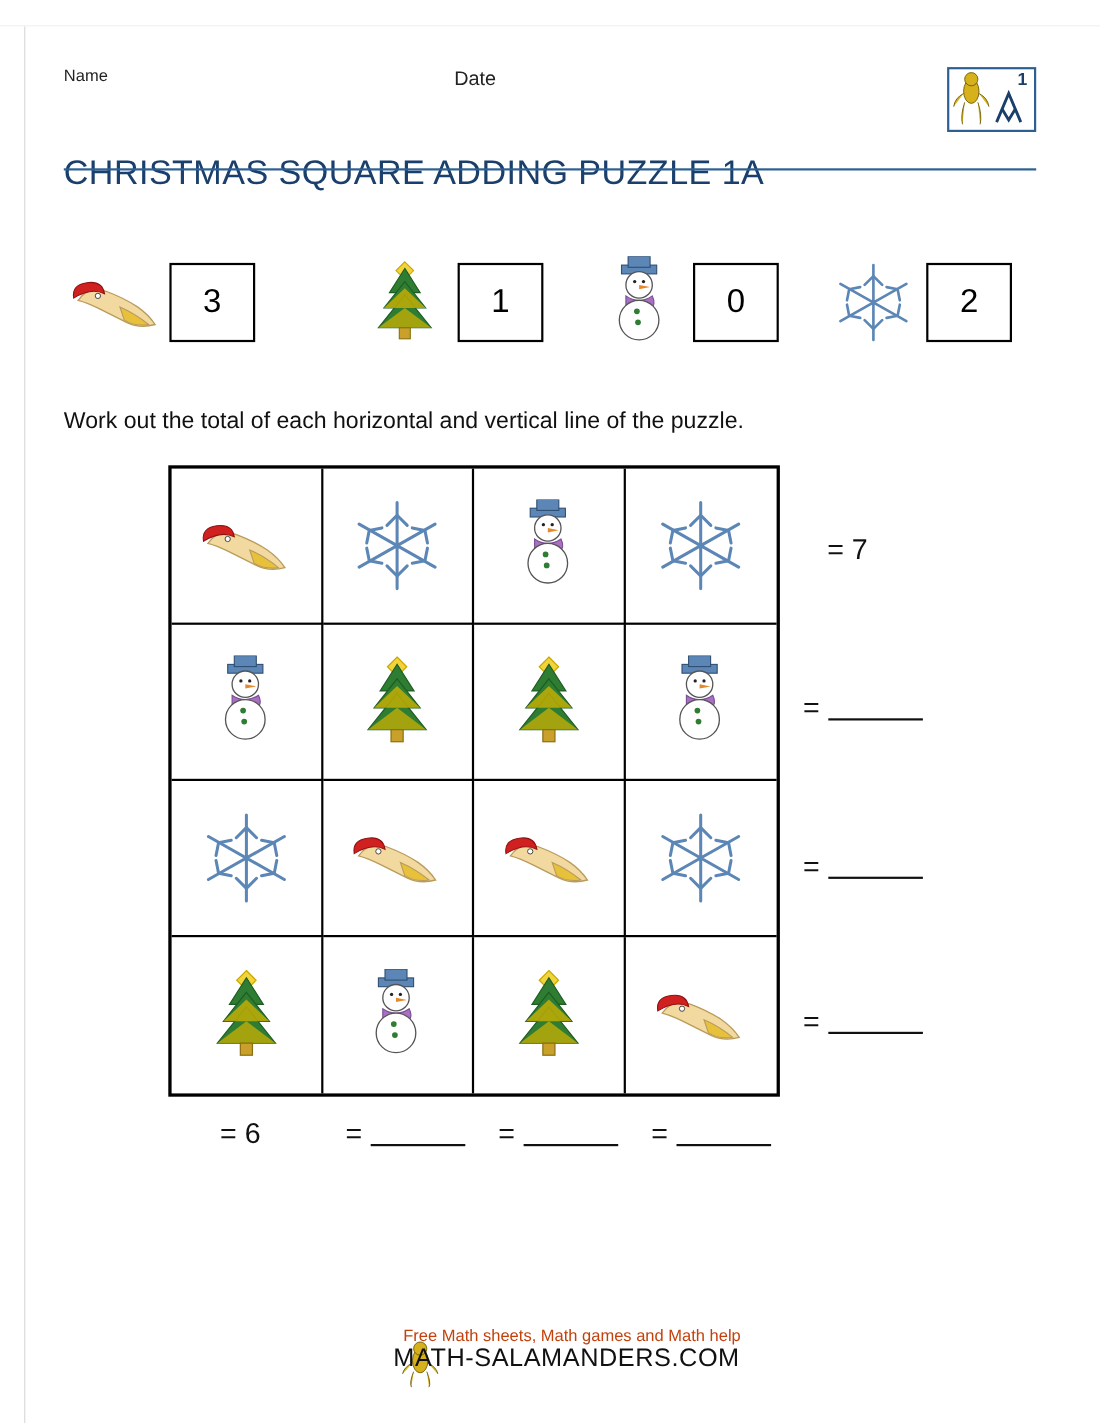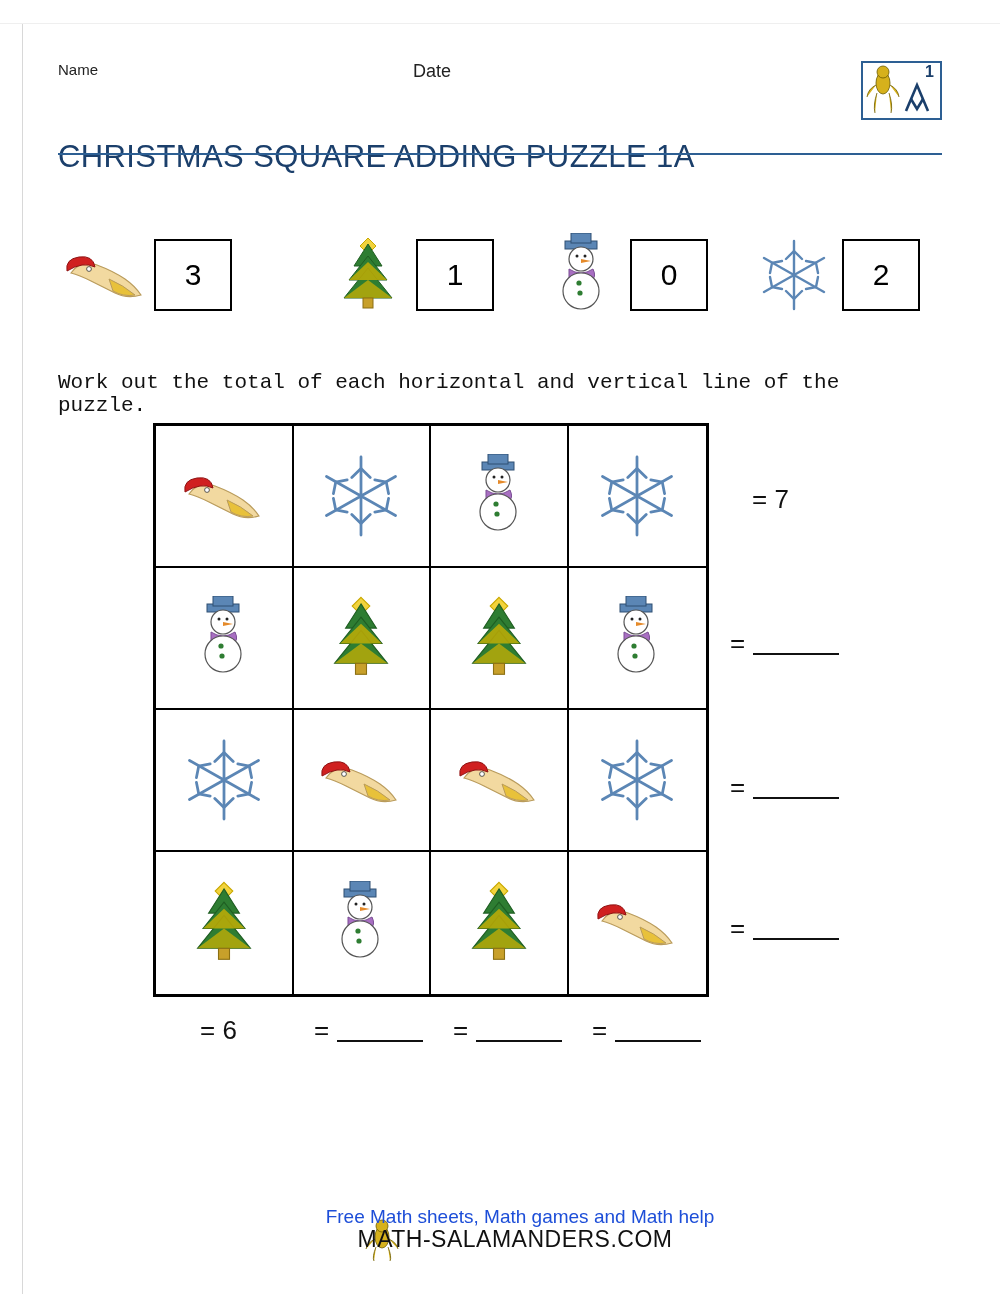--- a/index.html
+++ b/index.html
@@ -87,21 +87,20 @@
     position: absolute;
     left: 58px; top: 180px;
     font-size: 21px;
     color: #111;
   }
   .instr2 {
     position: absolute;
     left: 58px; top: 370px;
     font-size: 21px;
     color: #111;
-    font-family: Liberation Mono, monospace;
   }
 
   
   .keyrow {
     position: absolute;
     left: 58px; top: 228px;
     width: 880px; height: 92px;
   }
   .key-item {
     position: absolute;
@@ -181,22 +180,22 @@
   }
 
   
   .footer {
     position: absolute;
     left: 0; top: 1205px;
     width: 1000px;
     text-align: center;
   }
   .footer-top {
-    font-size: 19px;
-    color: #1d4ed8;
+    font-size: 15px;
+    color: #c2410c;
     margin-left: 40px;
   }
   .footer-main {
     font-size: 23px;
     color: #111;
     letter-spacing: 0.5px;
     margin-top: -2px;
     margin-left: 30px;
   }
   .footer-logo {

